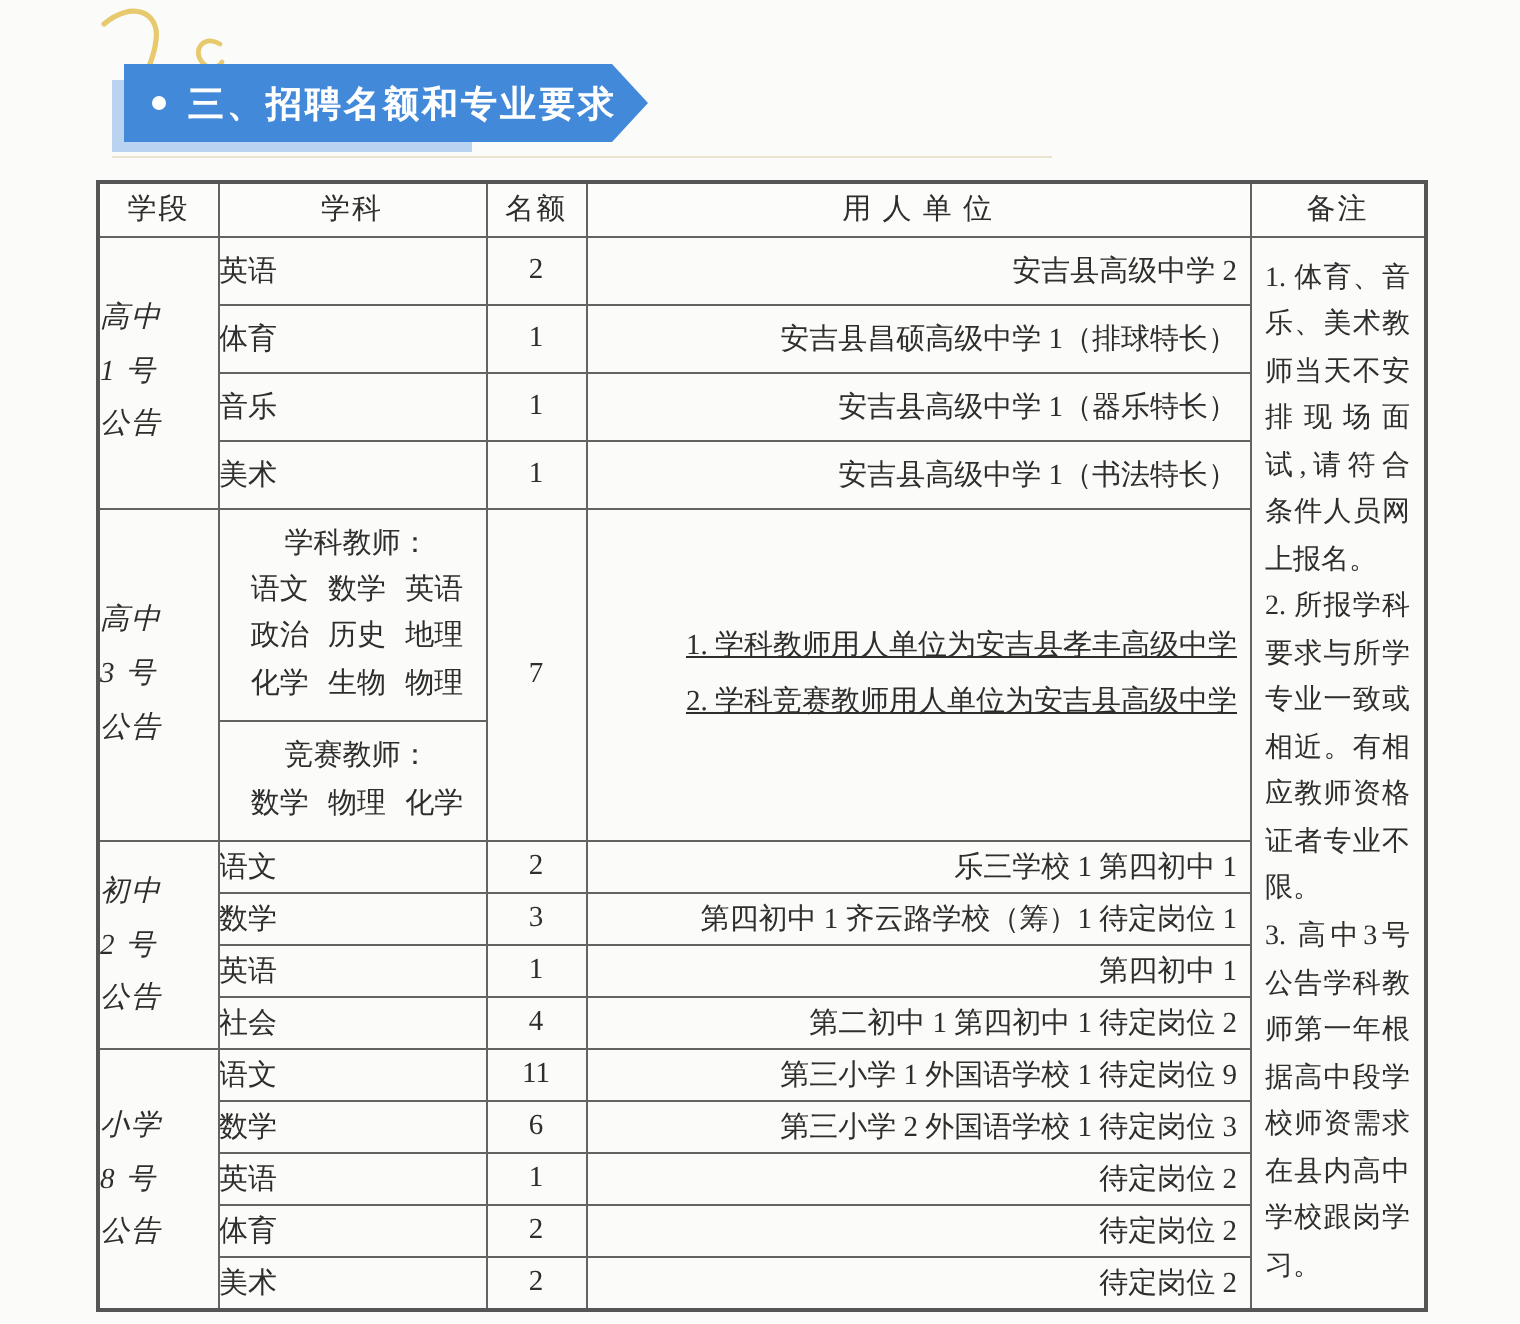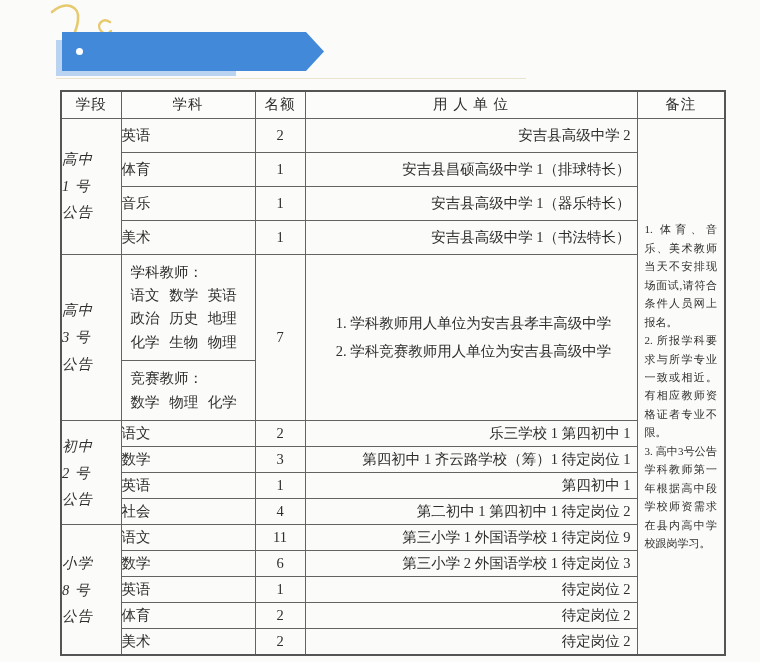--- a/index.html
+++ b/index.html
@@ -43,38 +43,38 @@
   table.recruit {
     position:absolute; left:48px; top:90px; width:664px;
     border-collapse:collapse; table-layout:fixed;
   }
   table.recruit td, table.recruit th {
     border:1px solid #636363;
     font-size:14.5px; font-weight:normal;
     vertical-align:middle;
     overflow:hidden;
   }
-  table.recruit { border:2px solid #555;margin-left:12px; }
+  table.recruit { border:2px solid #555; }
   th.hdr { height:27px; text-align:center; letter-spacing:1px; background:#fcfcfb; }
   td.stage {
     text-align:left; white-space:pre-line; line-height:1.85; letter-spacing:1px;font-style:italic;
   }
   td.subject { text-align:left; }
   td.subject-multi {
-    text-align:left; white-space:pre-line; line-height:1.62;
+    text-align:center; white-space:pre-line; line-height:1.62;
     padding:6px 4px 6px 9px; word-spacing:6px;font-family:Liberation Serif, serif;
   }
   td.quota { text-align:center; }
   td.employer { text-align:right; padding:3px 6px 3px 11px; }
   td.employer-multi {
-    text-align:center; white-space:pre-line; line-height:1.95; padding:4px 6px 4px 11px;
+    text-align:right; white-space:pre-line; line-height:1.95; padding:4px 6px 4px 11px;text-decoration:underline;
   }
   td.remarks-cell { vertical-align:middle; padding:8px 7px; }
   td.remarks-cell p {
-    font-size:11px; line-height:1.68; text-align:justify; text-justify:inter-ideograph;
+    font-size:14px; line-height:1.68; text-align:justify; text-justify:inter-ideograph;
     margin:0;
   }
 
   
   tr.rh-a  { height:34px; }
   tr.rh-b  { height:89px; }
   tr.rh-c  { height:56px; }
   tr.rh-d  { height:25px; }
   tr.rh-e  { height:26px; }
 </style>
@@ -82,20 +82,21 @@
 <body>
 
 <svg class="decor-svg" viewBox="0 0 90 60">
   <path d="M 10 12 C 24 0, 38 6, 36 20 C 35 32, 28 38, 31 47" fill="none" stroke="#e7c96e" stroke-width="2.6" stroke-linecap="round"></path>
   <path d="M 68 22 C 60 17, 54 25, 59 31 C 62 35, 67 34, 69 31" fill="none" stroke="#e7c96e" stroke-width="2.4" stroke-linecap="round"></path>
 </svg>
 
 <div class="banner-shadow"></div>
 <div class="banner">
   <span class="banner-dot"></span>
+  <span class="banner-title">三、招聘名额和专业要求</span>
 </div>
 <div class="under-rule"></div>
 
 <table class="recruit">
   <colgroup>
     <col style="width:60px">
       <col style="width:134px">
       <col style="width:50px">
       <col style="width:332px">
       <col style="width:88px">

